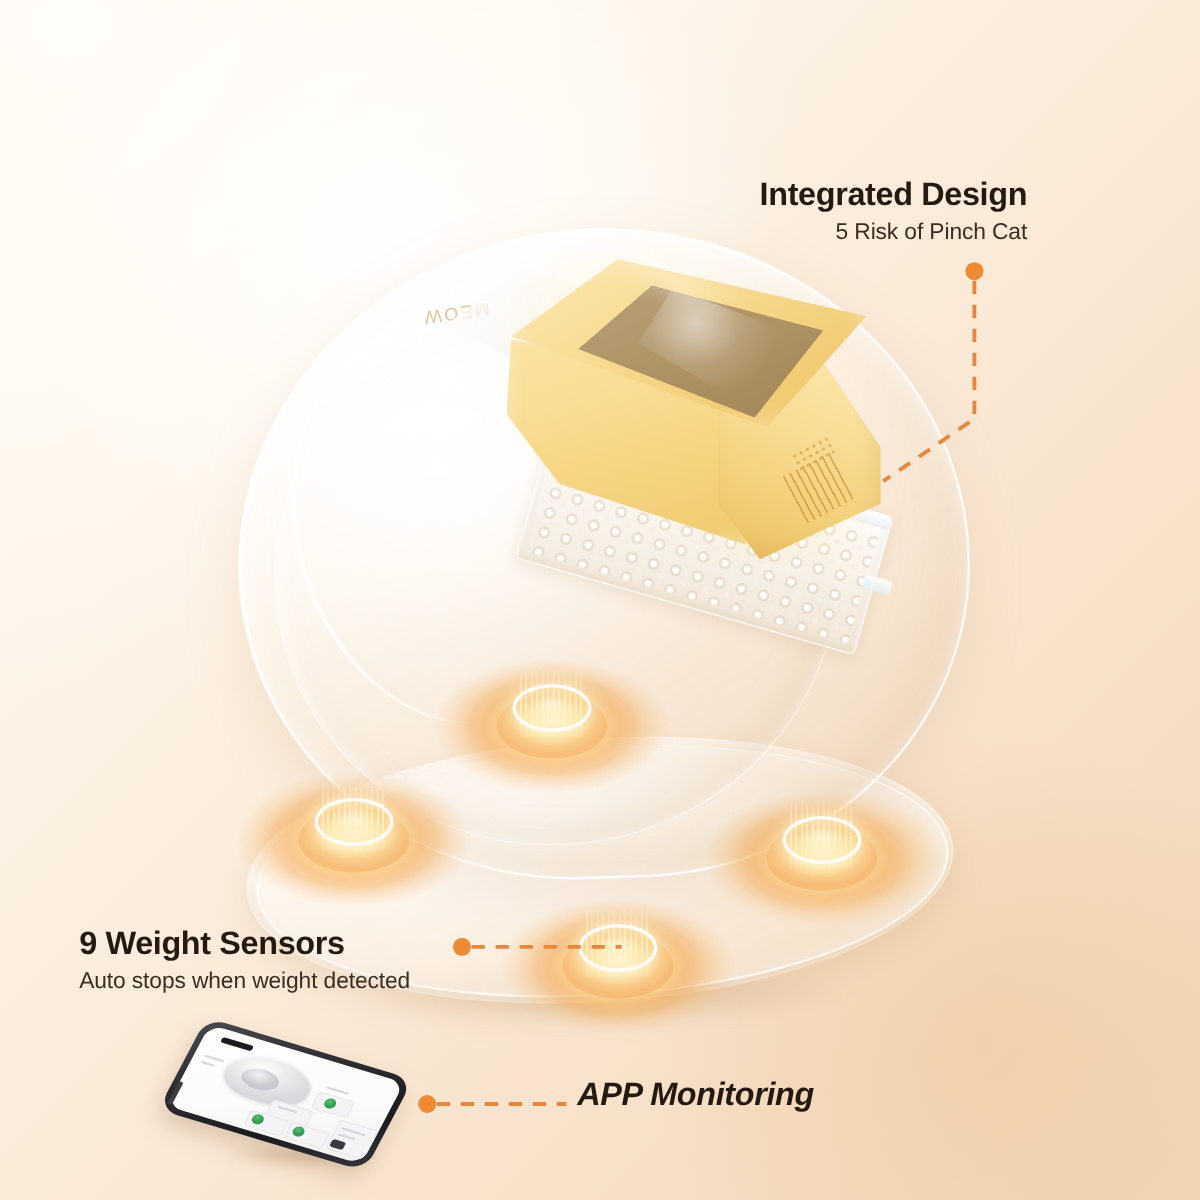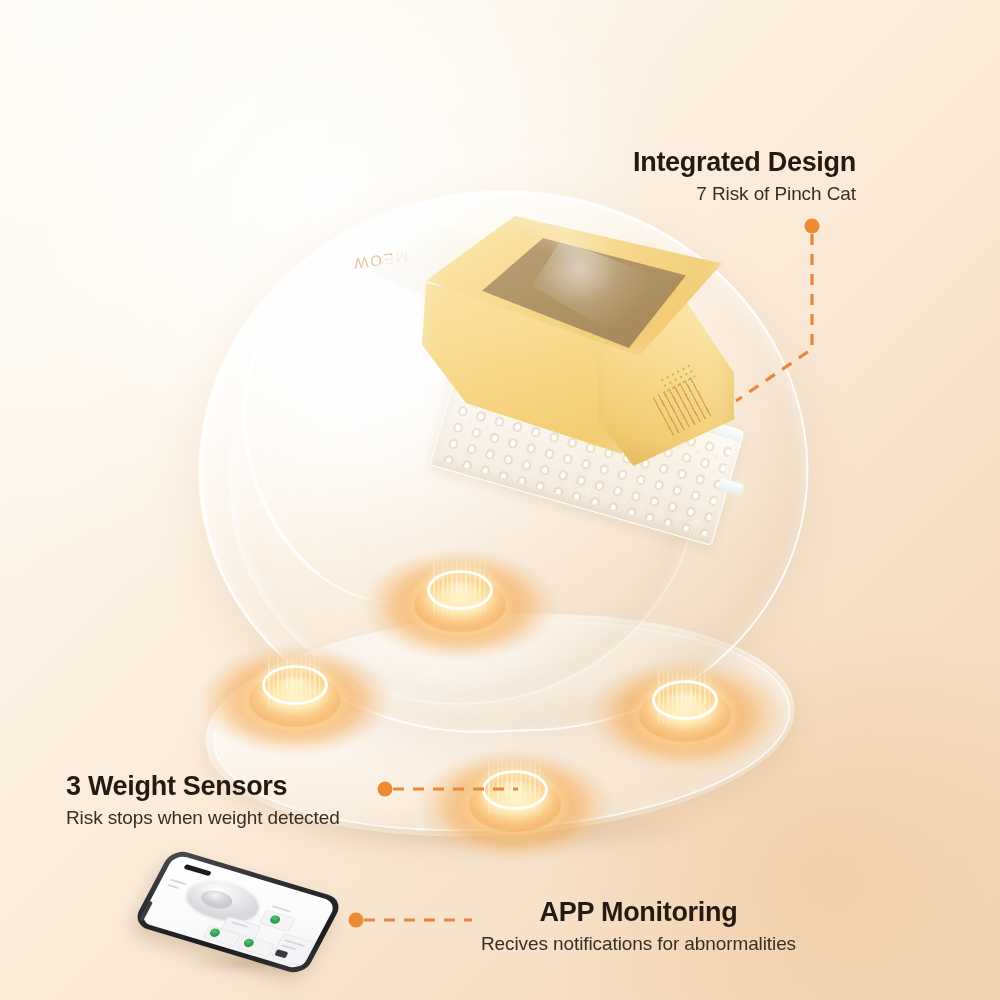--- a/index.html
+++ b/index.html
@@ -76,21 +76,22 @@
   #callout-sensors {
     position: absolute;
     left: 66px;
     top: 771px;
     text-align: left;
   }
   #callout-app {
     position: absolute;
     left: 481px;
     top: 897px;
-    text-align: center;
+    text-align: right;
+    font-style: italic;
   }
 
   
   .svg-layer {
     position: absolute;
     left: 0; top: 0;
     width: 1000px; height: 1000px;
     pointer-events: none;
   }
 
@@ -667,26 +668,25 @@
     </g>
 
     <g>
       <path d="M364,920 L472,920" fill="none" stroke="#E8863A" stroke-width="3.2" stroke-dasharray="11 9" stroke-linecap="butt"></path>
       <circle cx="356" cy="920" r="7.5" fill="#ED8A32"></circle>
     </g>
   </svg>
 
   <div id="callout-integrated">
     <div class="callout-head">Integrated Design</div>
-    <div class="callout-sub">7 Risk of Pinch Cat</div>
+    <div class="callout-sub">5 Risk of Pinch Cat</div>
   </div>
 
   <div id="callout-sensors">
-    <div class="callout-head">3 Weight Sensors</div>
-    <div class="callout-sub">Risk stops when weight detected</div>
+    <div class="callout-head">9 Weight Sensors</div>
+    <div class="callout-sub">Auto stops when weight detected</div>
   </div>
 
   <div id="callout-app">
     <div class="callout-head">APP Monitoring</div>
-    <div class="callout-sub">Recives notifications for abnormalities</div>
   </div>
 
 </div>
 
 </body></html>

